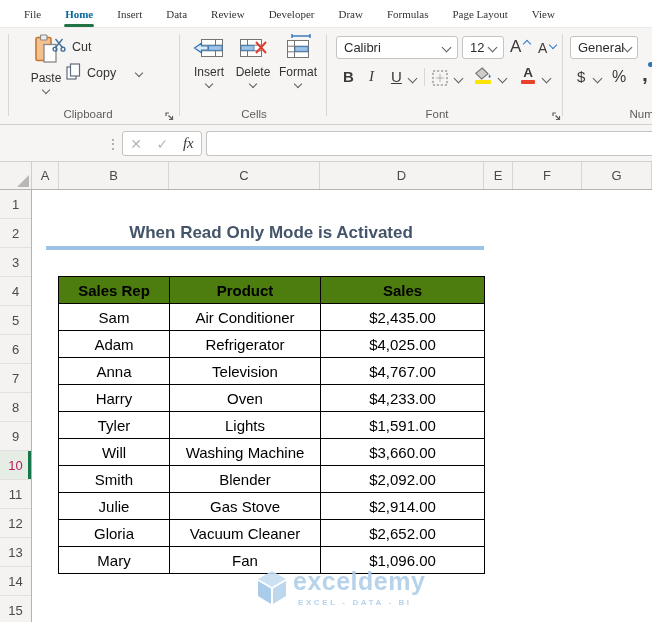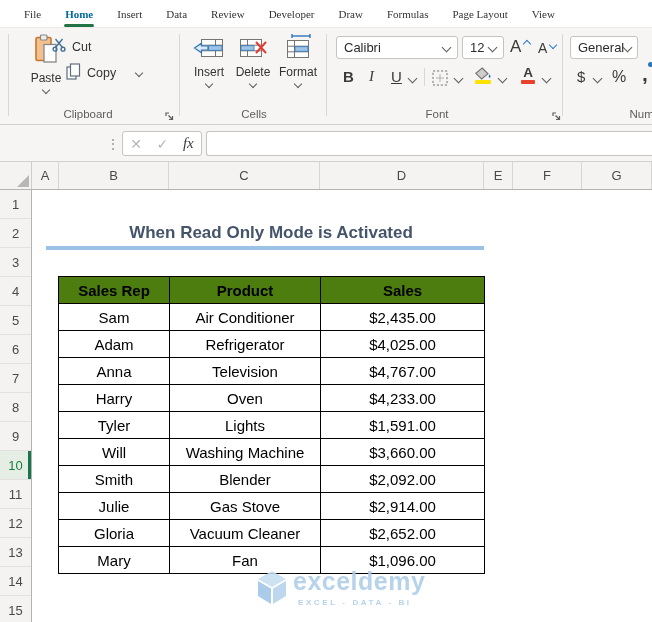--- a/index.html
+++ b/index.html
@@ -65,21 +65,21 @@
   .cornercell{width:32px;height:100%;border-right:1px solid #cfcdcb;position:relative;
         flex:none;box-sizing:border-box;}
   .cornercell::after{content:"";position:absolute;right:2px;bottom:2px;width:0;height:0;
         border-left:12px solid transparent;border-bottom:12px solid #b9b7b5;}
   .colh{height:100%;border-right:1px solid #d8d6d4;display:flex;align-items:center;
         justify-content:center;font-size:13px;color:#4a4a4a;box-sizing:border-box;flex:none;}
   .rowheads{position:absolute;top:190px;left:0;width:32px;height:432px;background:#f4f3f1;
         border-right:1px solid #b5b3b1;box-sizing:border-box;}
   .rowh{width:100%;height:29px;display:flex;align-items:center;justify-content:center;
         font-size:13px;color:#4a4a4a;border-bottom:1px solid #e2e1df;box-sizing:border-box;}
-  .rowh.sel{background:#e5ede5;color:#15803d;box-shadow:inset -3px 0 0 #17774a;}
+  .rowh.sel{background:#e5ede5;color:#be185d;box-shadow:inset -3px 0 0 #17774a;}
   .gridarea{position:absolute;top:190px;left:32px;width:620px;height:432px;background:#fff;}
 
   
   .title{position:absolute;left:59px;top:220px;width:424px;height:26px;line-height:26px;
         text-align:center;font-size:17px;font-weight:700;color:#44546A;z-index:2;}
   .titleline{position:absolute;left:46px;top:246px;width:438px;height:3.5px;background:#9CC2E5;z-index:2;}
   .datatable{position:absolute;left:58px;top:276px;border-collapse:collapse;table-layout:fixed;z-index:3;}
   .datatable th,.datatable td{border:1.5px solid #000;height:26px;text-align:center;
         font-size:15px;padding:0;background:#fff;color:#000;overflow:hidden;white-space:nowrap;}
   .datatable th{background:#4d7c0f;font-weight:700;}

